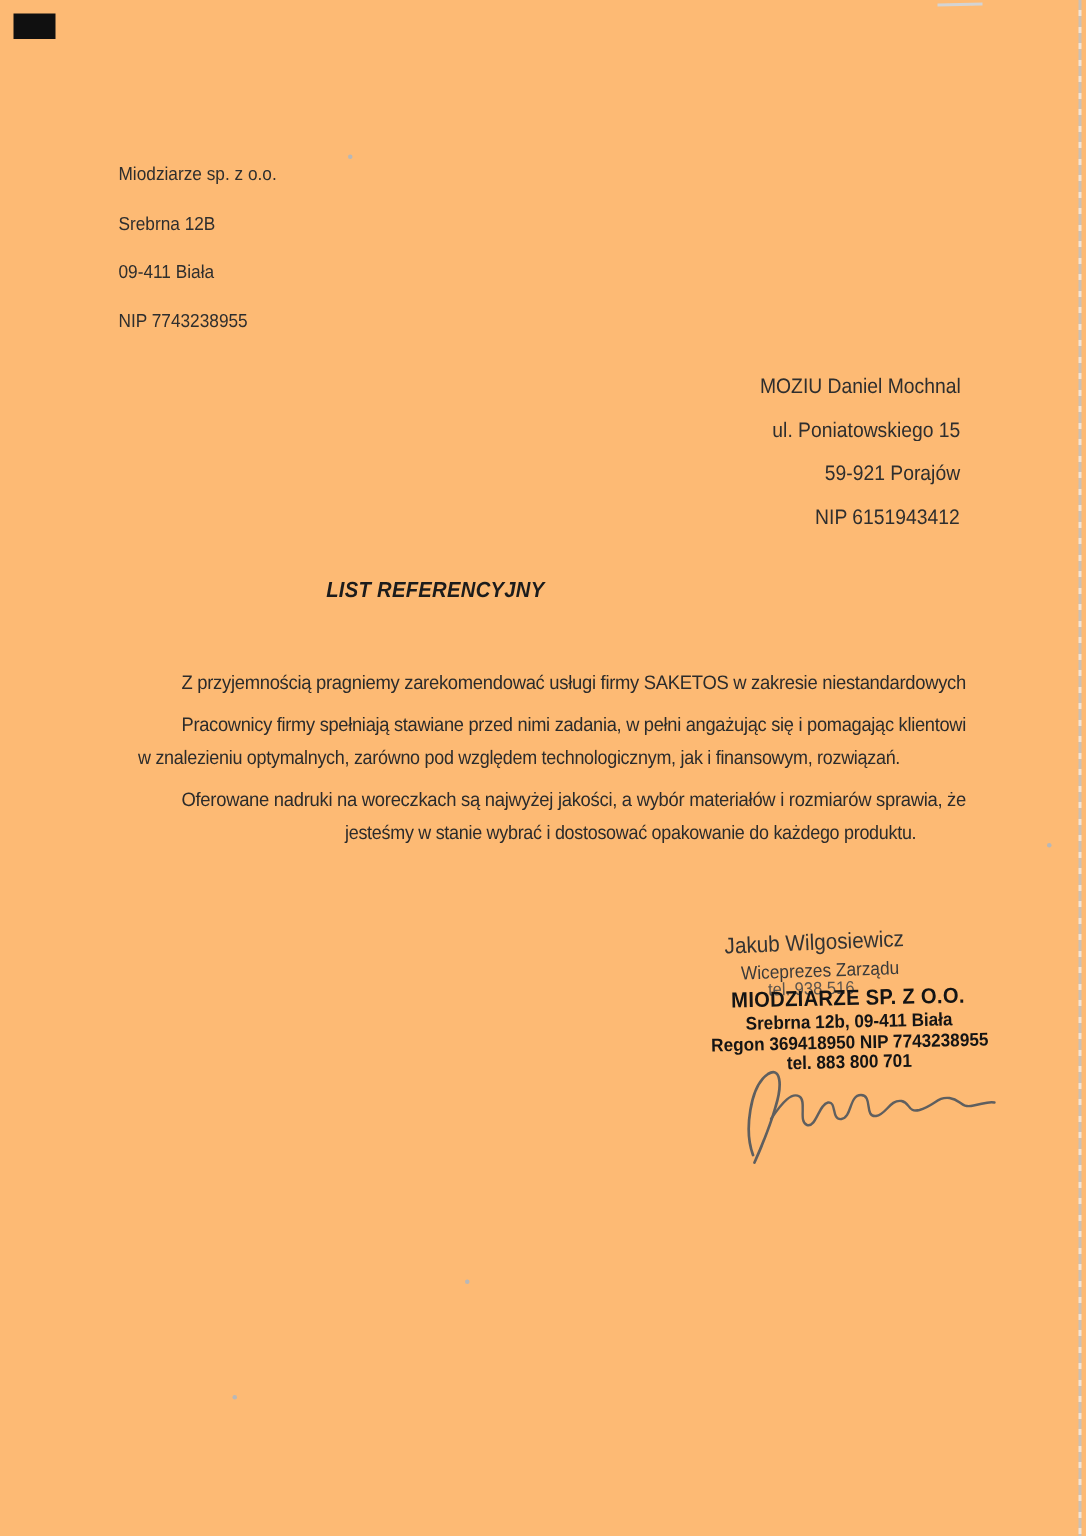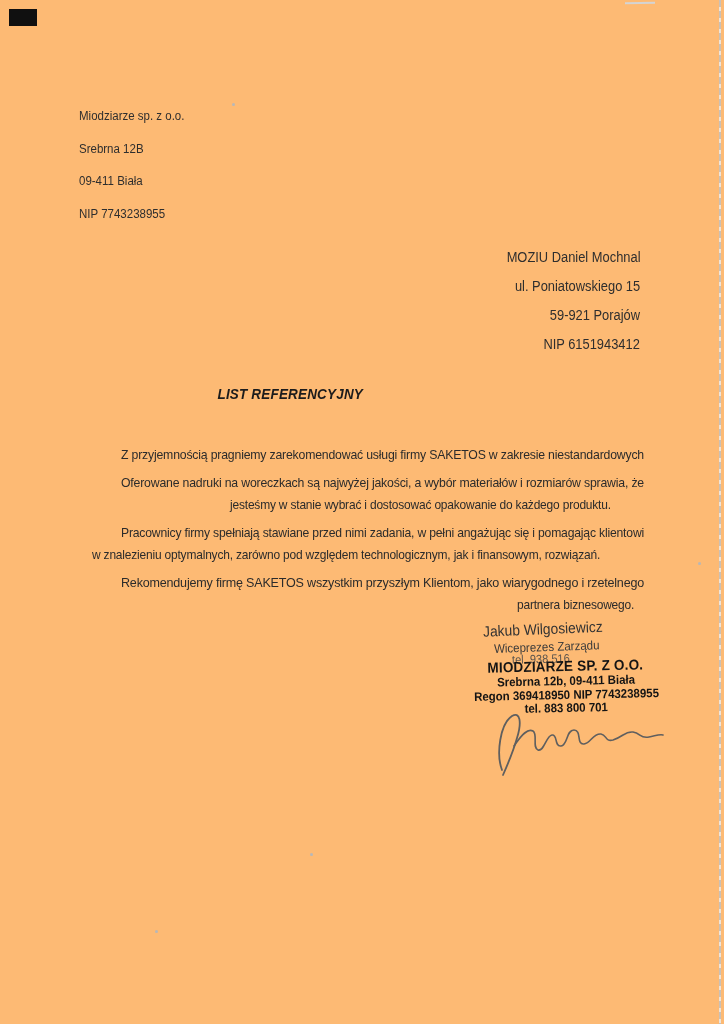--- a/index.html
+++ b/index.html
@@ -77,30 +77,26 @@
     <div class="line"><span class="condense-r">NIP 6151943412</span></div>
   </div>
 
   <div class="title"><span class="condense-c">LIST REFERENCYJNY</span></div>
 
   <div class="letter-body">
     <p>
       <span class="bl first"><span class="fit" style="transform: scaleX(0.943697);">Z przyjemnością pragniemy zarekomendować usługi firmy SAKETOS w zakresie niestandardowych</span></span><br>
     </p>
     <p>
-      <span class="bl first"><span class="fit" style="transform: scaleX(0.944123);">Oferowane nadruki na woreczkach są najwyżej jakości, a wybór materiałów i rozmiarów sprawia, że</span></span><br>
-      <span class="bl last"><span class="condense">jesteśmy w stanie wybrać i dostosować opakowanie do każdego produktu.</span></span>
-    </p>
-    <p>
       <span class="bl first"><span class="fit" style="transform: scaleX(0.935599);">Pracownicy firmy spełniają stawiane przed nimi zadania, w pełni angażując się i pomagając klientowi</span></span><br>
       <span class="bl last"><span class="condense">w znalezieniu optymalnych, zarówno pod względem technologicznym, jak i finansowym, rozwiązań.</span></span>
     </p>
     <p>
-      <span class="bl first"><span class="fit" style="transform: scaleX(0.964778);">Rekomendujemy firmę SAKETOS wszystkim przyszłym Klientom, jako wiarygodnego i rzetelnego</span></span><br>
-      <span class="bl last"><span class="condense">partnera biznesowego.</span></span>
+      <span class="bl first"><span class="fit" style="transform: scaleX(0.944123);">Oferowane nadruki na woreczkach są najwyżej jakości, a wybór materiałów i rozmiarów sprawia, że</span></span><br>
+      <span class="bl last"><span class="condense">jesteśmy w stanie wybrać i dostosować opakowanie do każdego produktu.</span></span>
     </p>
   </div>
 
   <div class="sig-name"><span class="condense">Jakub Wilgosiewicz</span></div>
   <div class="sig-role"><span class="condense">Wiceprezes Zarządu</span></div>
   <div class="sig-tel"><span class="condense">tel. 938 516</span></div>
 
   <div class="stamp">
     <div class="s1"><span class="condense-c">MIODZIARZE SP. Z O.O.</span></div>
     <div class="s2"><span class="condense-c">Srebrna 12b, 09-411 Biała</span></div>

